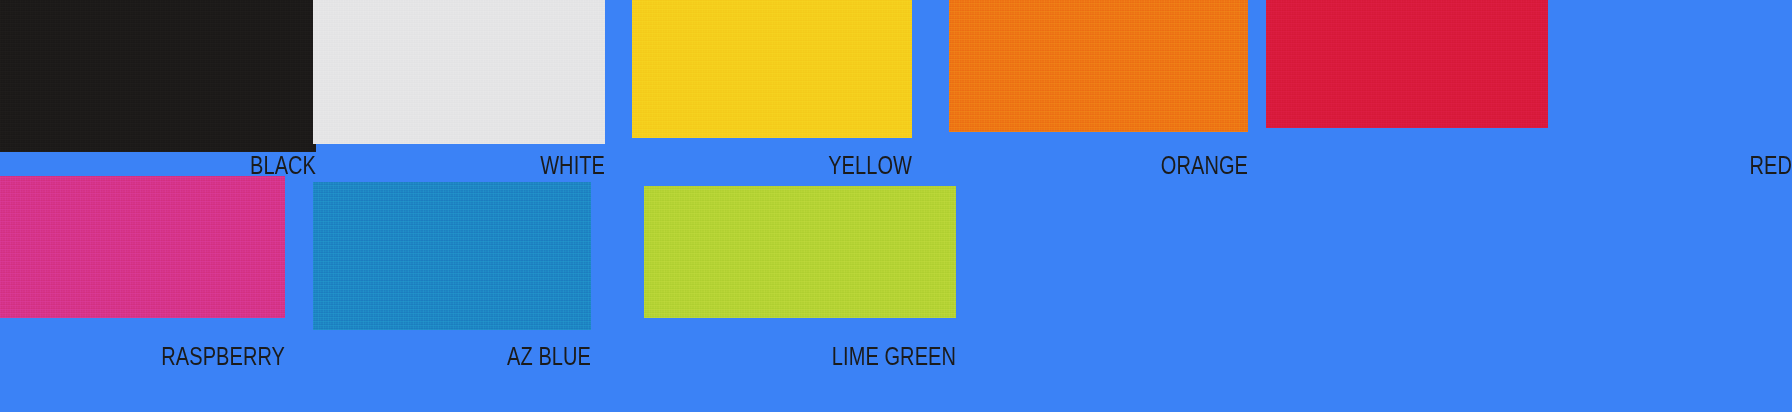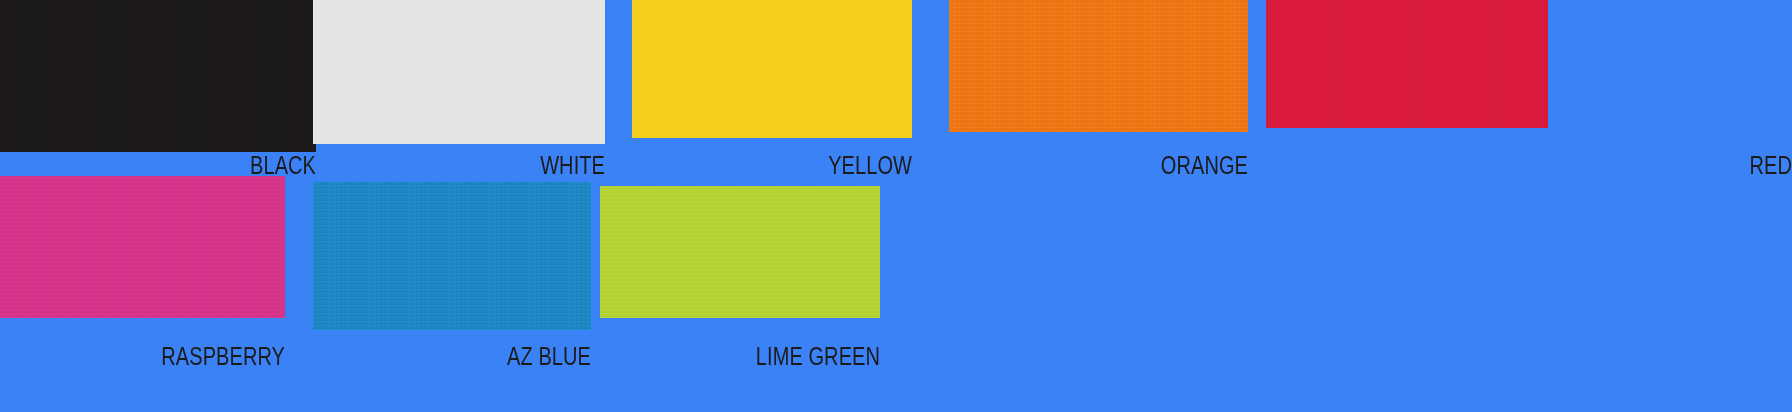--- a/index.html
+++ b/index.html
@@ -114,18 +114,18 @@
   <div class="swatch-cell" style="left:0px; top:176px; width:285px; height:200px;">
     <div class="swatch-chip" style="height:142px; background:#D6348A;"></div>
     <div class="swatch-label" style="top:167px;">RASPBERRY</div>
   </div>
 
   <div class="swatch-cell" style="left:313px; top:182px; width:278px; height:200px;">
     <div class="swatch-chip" style="height:148px; background:#1E86C4;"></div>
     <div class="swatch-label" style="top:161px;">AZ BLUE</div>
   </div>
 
-  <div class="swatch-cell" style="left:600px; top:186px; width:280px; height:200px;">
+  <div class="swatch-cell" style="left:644px; top:186px; width:312px; height:200px;">
     <div class="swatch-chip" style="height:132px; background:#B5D334;"></div>
     <div class="swatch-label" style="top:157px;">LIME GREEN</div>
   </div>
 
 </div>
 
 </body></html>

